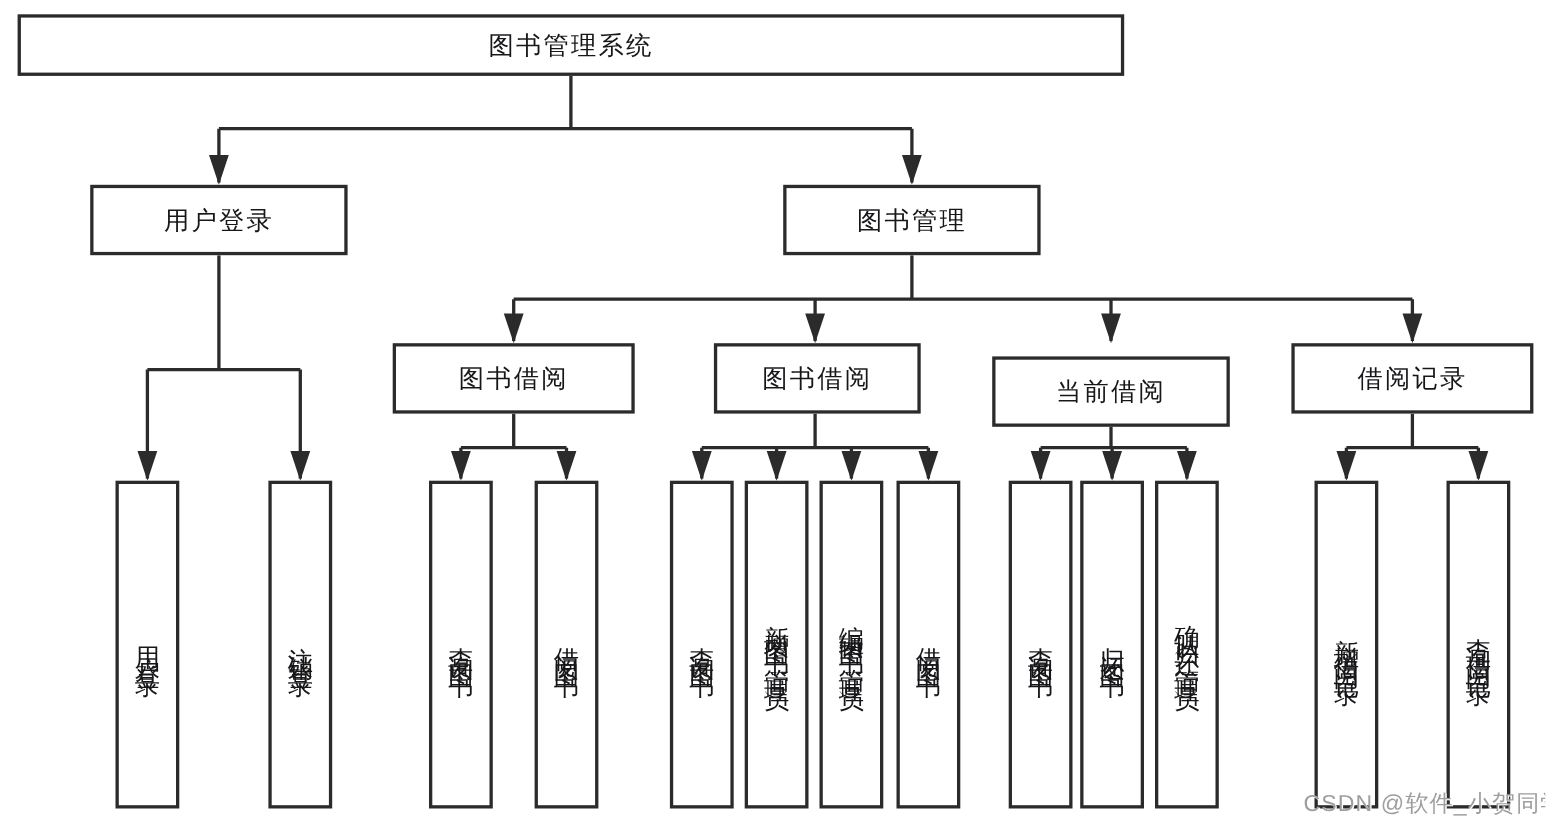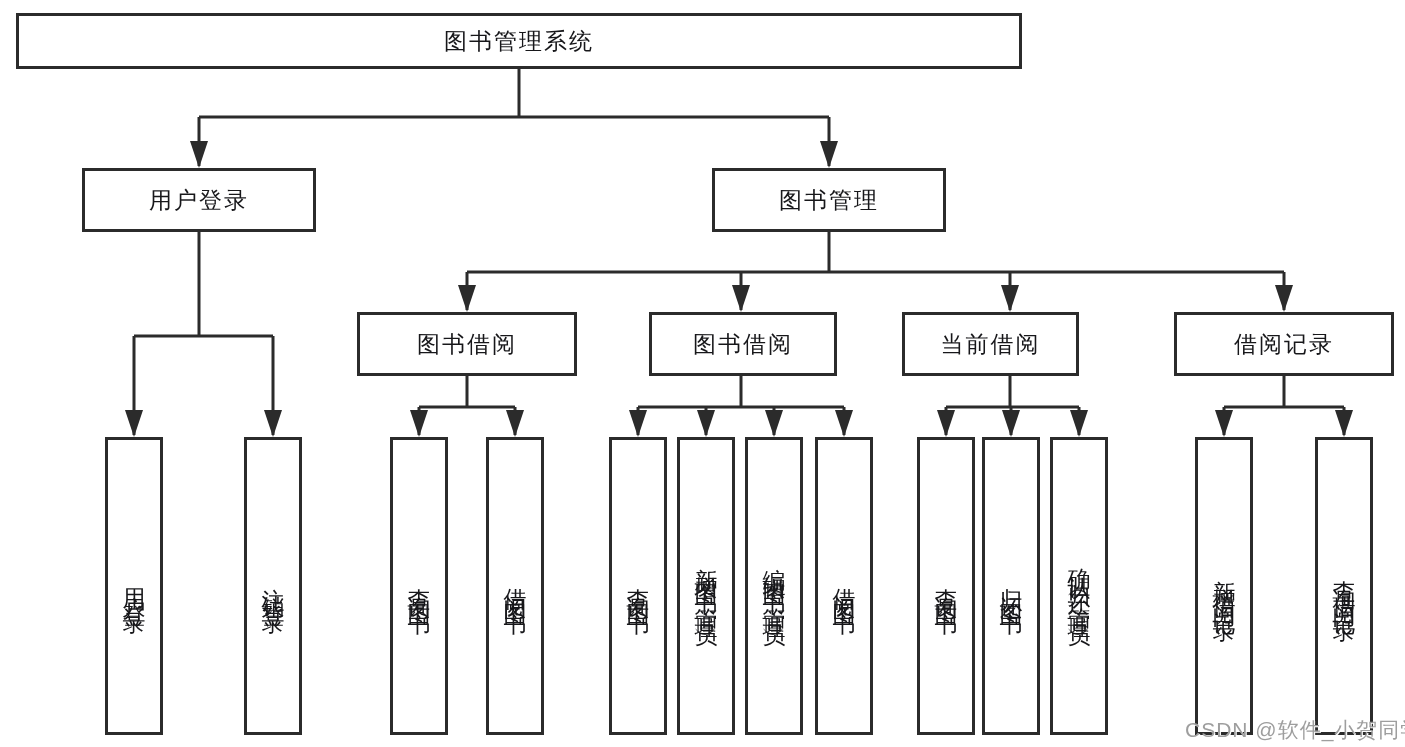--- a/index.html
+++ b/index.html
@@ -105,21 +105,21 @@
   <div class="node h" style="left:712px; top:168px; width:234px; height:64px;">
     <span class="label">图书管理</span>
   </div>
 
   <div class="node h" style="left:357px; top:312px; width:220px; height:64px;">
     <span class="label">图书借阅</span>
   </div>
   <div class="node h" style="left:633px; top:312px; width:188px; height:64px;margin-left:16px;">
     <span class="label">图书借阅</span>
   </div>
-  <div class="node h" style="left:902px; top:312px; width:177px; height:64px;font-family:Liberation Serif, serif;">
+  <div class="node h" style="left:902px; top:324px; width:216px; height:64px;font-family:Liberation Serif, serif;">
     <span class="label">当前借阅</span>
   </div>
   <div class="node h" style="left:1174px; top:312px; width:220px; height:64px;">
     <span class="label">借阅记录</span>
   </div>
 
   <div class="node v" style="left:105px; top:437px; width:58px; height:298px;">
     <span class="label">用户登录</span>
   </div>
   <div class="node v" style="left:244px; top:437px; width:58px; height:298px;">

